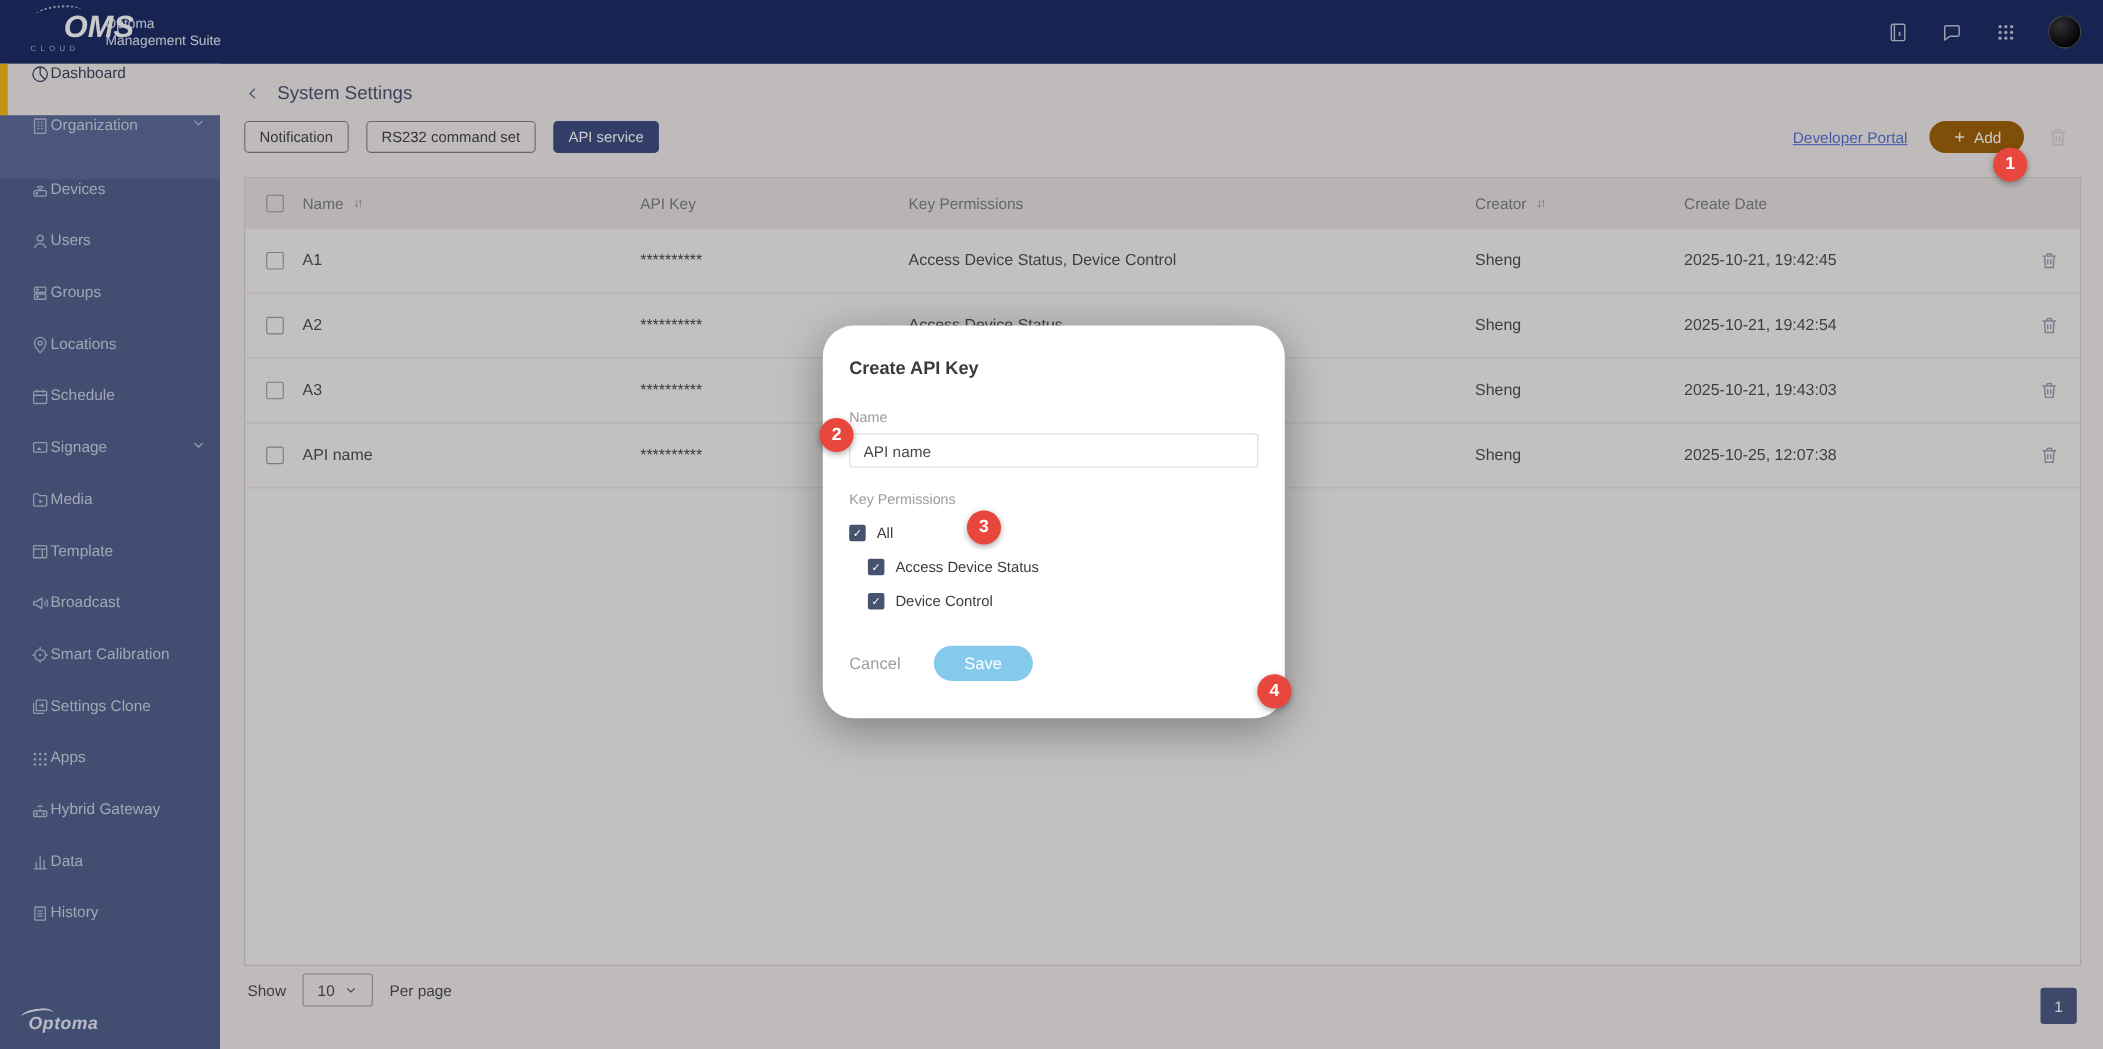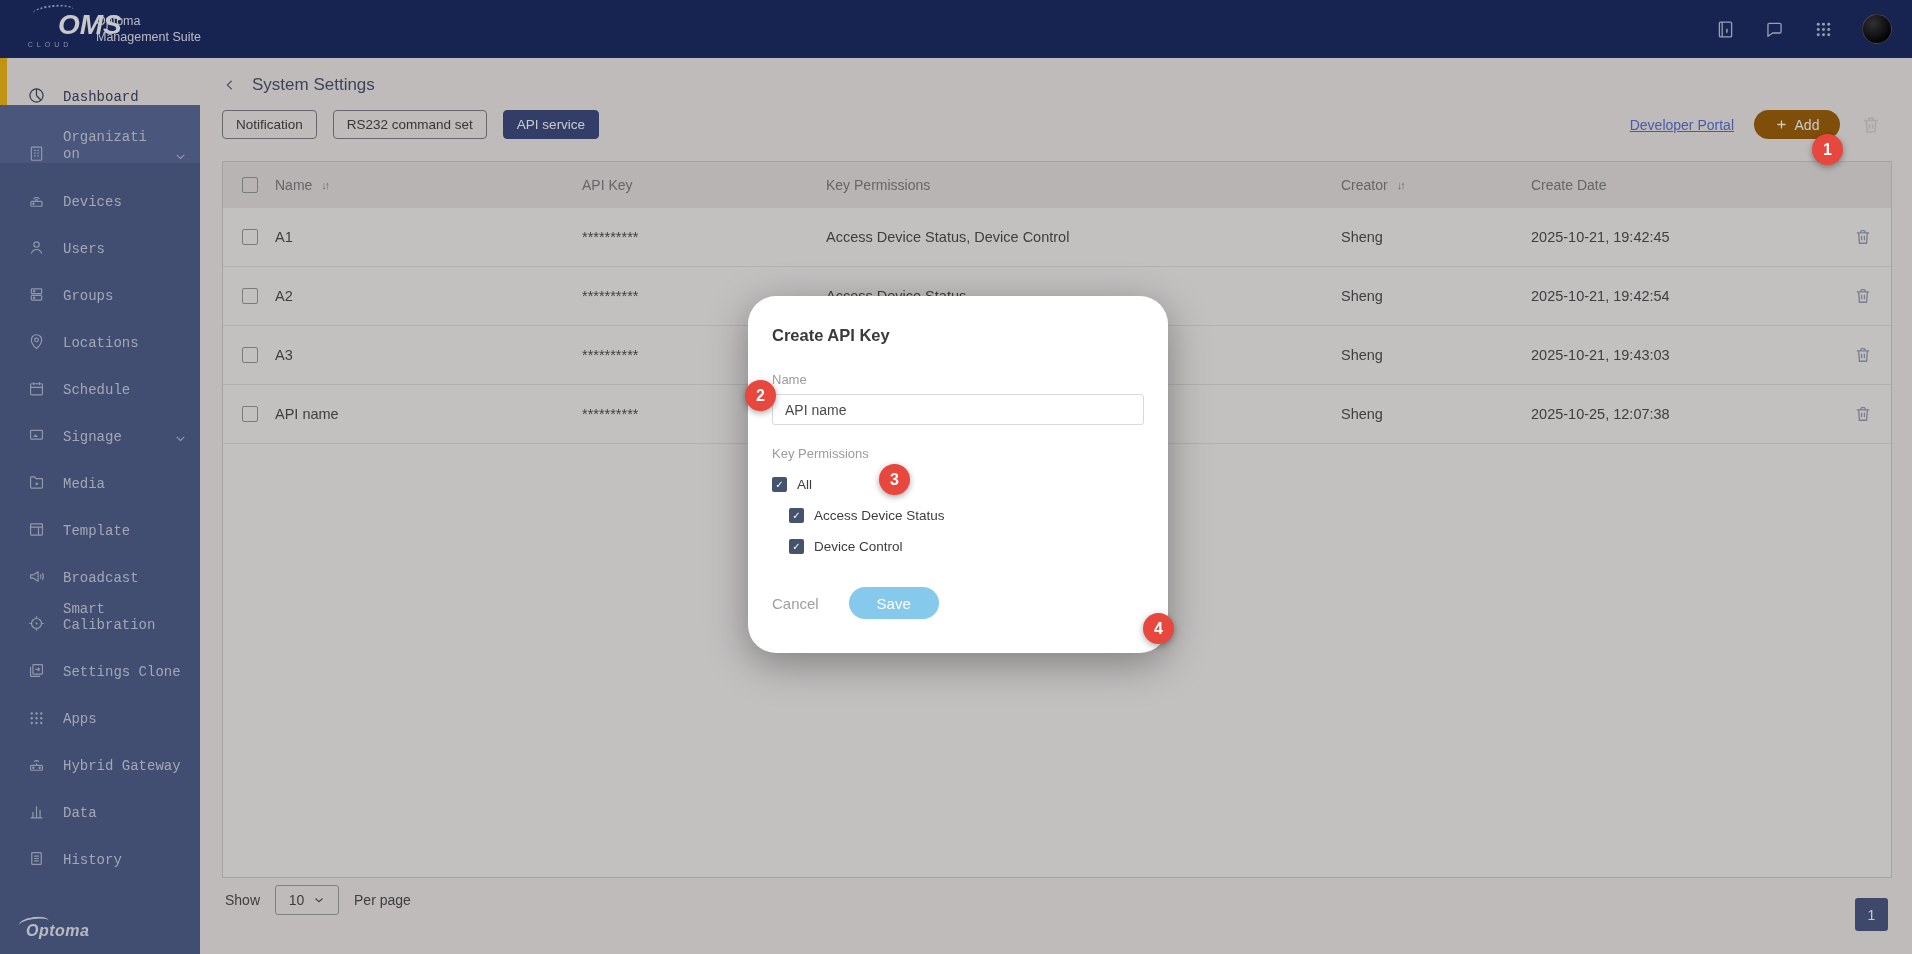--- a/index.html
+++ b/index.html
@@ -22,22 +22,22 @@
   .brand { margin-left:14px; font-size:12.5px; color:#e8ebf4; line-height:1.3; }
   .topbar-icons { position:absolute; right:20px; display:flex; align-items:center; gap:28px; color:#c3cadd; }
   .topbar-icon { width:21px; height:21px; cursor:pointer; }
   .avatar { width:30px; height:30px; border-radius:50%;
     background:radial-gradient(circle at 35% 30%, #3c3c40, #050507 70%);
     border:1px solid rgba(255,255,255,0.25); cursor:pointer; }
 
   
   .sidebar { position:absolute; top:58px; left:0; width:200px; bottom:0;
     background:#52608f; z-index:1; }
-  .nav-item { height:47px; display:flex; align-items:flex-end; padding-left:27px; gap:17px;
-    color:#ced4e4; font-size:14px; cursor:pointer; position:relative;font-family:Liberation Mono, monospace; }
+  .nav-item { height:47px; display:flex; align-items:flex-start; padding-left:27px; 
+    color:#ced4e4; font-size:14px; cursor:pointer; position:relative; }
   .nav-item .nav-icon { color:#b9c1d8; flex:0 0 auto; }
   .nav-item.sub { }
   .nav-item.active { background:#f1eeeb; color:#3e4560; }
   .nav-item.active .nav-icon { color:#3e4560; }
   .nav-item.active::before { content:""; position:absolute; left:0; top:0; bottom:0; width:7px; background:#f5ba14; }
   .nav-item.highlight { background:#5e6c9b; height:58px; }
   .nav-item.highlight .nav-label { width:88px; word-break:break-all; line-height:1.2; }
   .nav-chevron { position:absolute; right:13px; color:#b9c1d8; }
   .sidebar-logo { position:absolute; bottom:14px; left:26px; color:#e9ecf5;
     font-size:16px; font-style:italic; font-weight:bold; letter-spacing:0.5px; }

